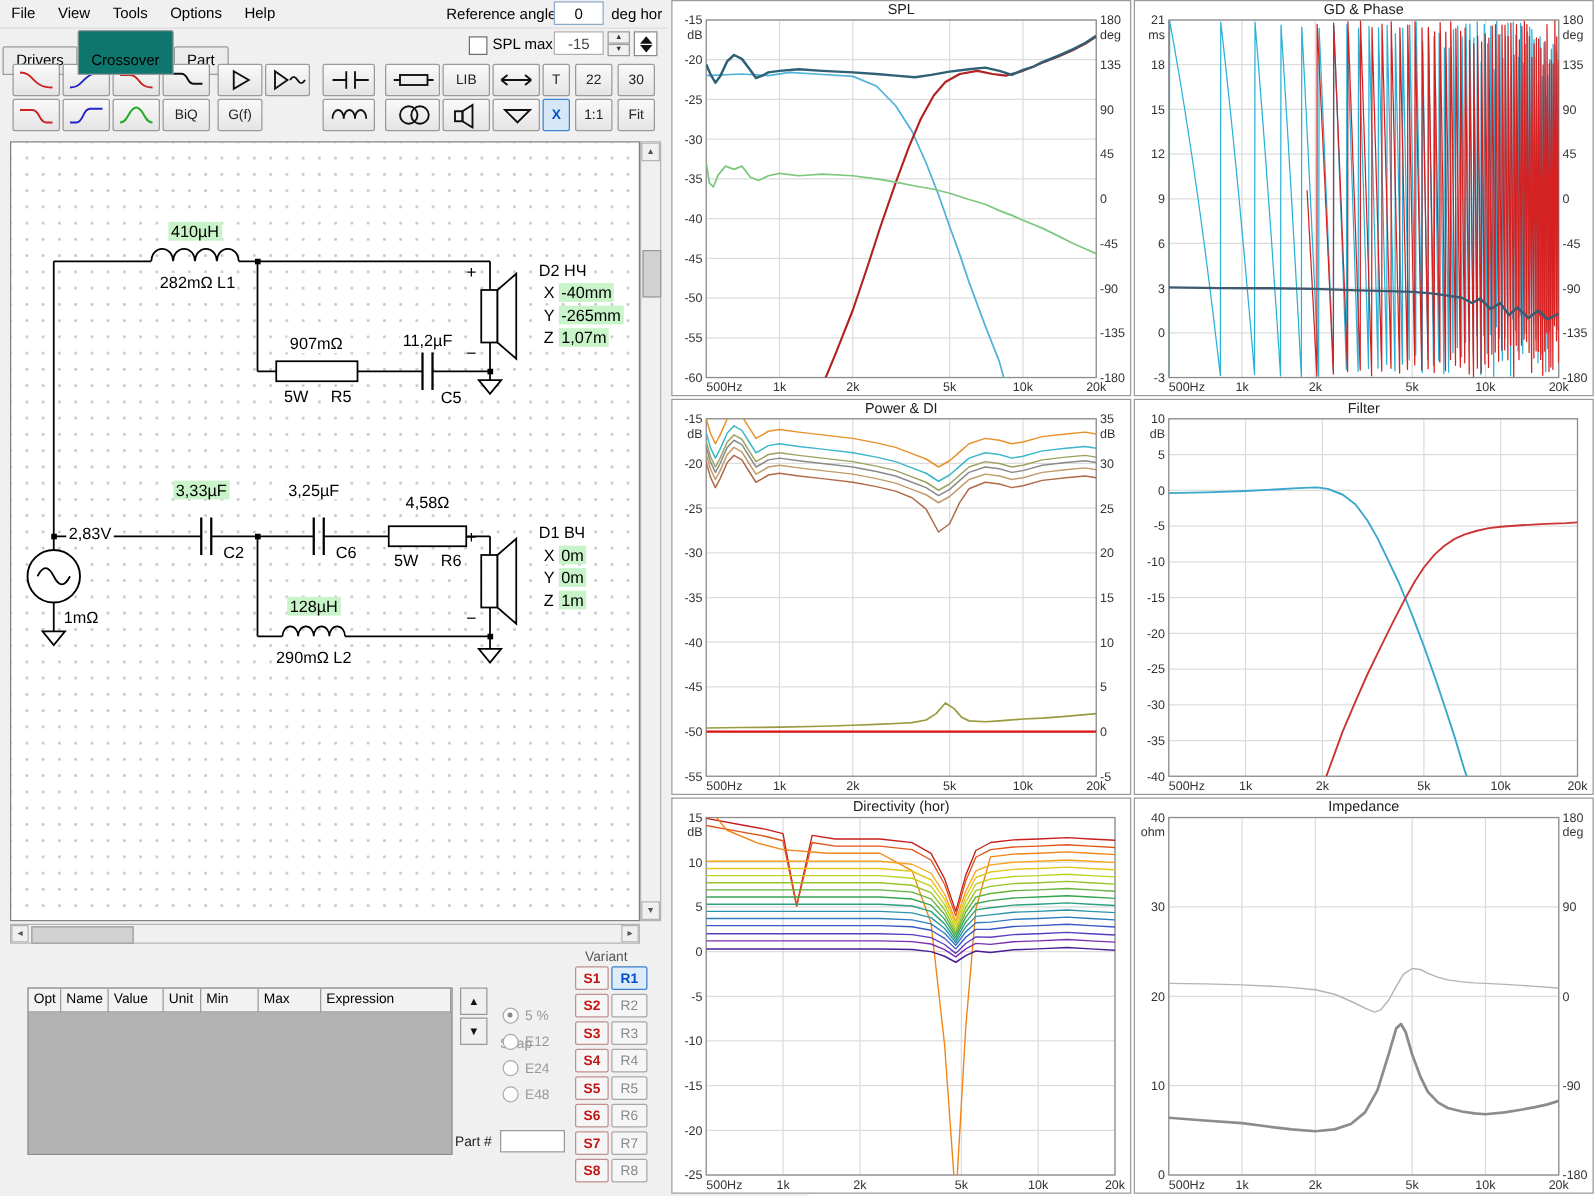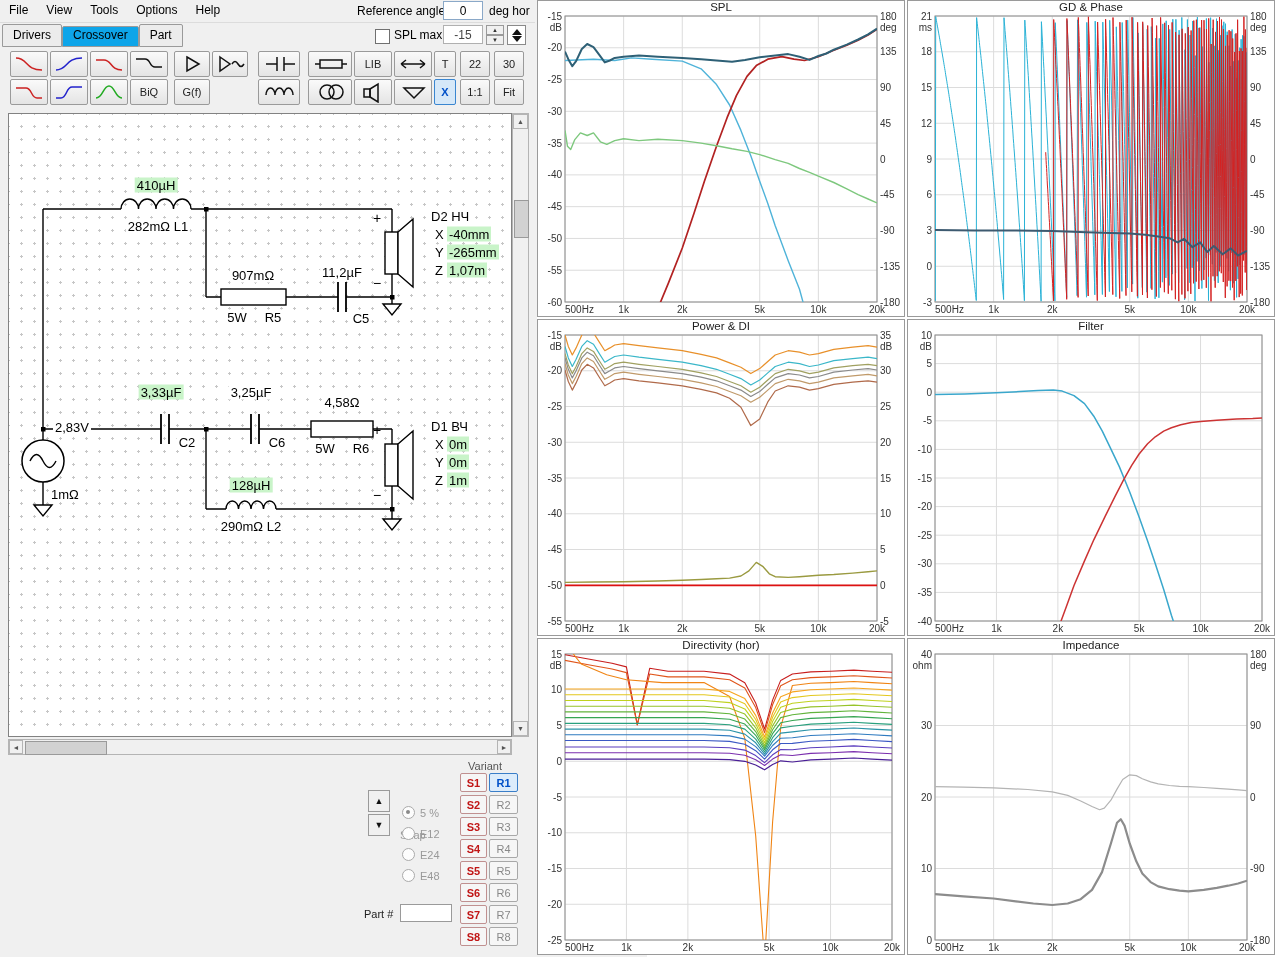--- a/index.html
+++ b/index.html
@@ -16,21 +16,21 @@
   #splmax-cb{position:absolute;left:375px;top:29px;width:13px;height:13px;background:#fff;border:1px solid #707070;}
   #splmax-label{position:absolute;left:394px;top:28px;}
   #splmax-input{position:absolute;left:443px;top:25px;width:40px;height:19px;border:1px solid #b0b0b0;text-align:center;font-size:12px;color:#444;background:#fff;box-sizing:border-box;font-family:"Liberation Sans",sans-serif;}
   .spin{position:absolute;left:486px;width:18px;height:10px;border:1px solid #9a9a9a;background:#f0f0f0;font-size:6px;line-height:6px;text-align:center;color:#333;padding:0;}
   #blackbtn{position:absolute;left:507px;top:25px;width:19px;height:20px;border:1px solid #8a8a8a;background:#fff;display:flex;flex-direction:column;align-items:center;justify-content:center;gap:1px;padding:0;}
   .tri-up{width:0;height:0;border-left:5px solid transparent;border-right:5px solid transparent;border-bottom:6px solid #111;}
   .tri-down{width:0;height:0;border-left:5px solid transparent;border-right:5px solid transparent;border-top:6px solid #111;}
   
   #tabs{position:absolute;left:2px;top:24px;height:23px;}
   .tab{display:inline-block;padding:3px 10px 4px;border:1px solid #9a9a9a;background:#ececec;border-radius:2px 2px 0 0;position:relative;}
-  .tab.active{background:#0ea5e9;padding-top:1px;z-index:2;}
+  .tab.active{background:#0f766e;padding-top:16px;z-index:2;}
   
   #toolbar{position:absolute;left:0;top:48px;width:535px;height:62px;}
   .trow{position:absolute;left:10px;display:flex;align-items:flex-start;}
   #trow1{top:3px;}
   #trow2{top:31px;}
   .tbtn{height:26px;border:1px solid #9a9a9a;background:linear-gradient(#fafafa,#e4e4e4);margin-right:2px;display:flex;align-items:center;justify-content:center;font-size:11px;color:#222;padding:0;border-radius:2px;font-family:"Liberation Sans",sans-serif;}
   .tbtn.active{border-color:#3a86d0;background:#d6e8f8;font-weight:bold;}
   .tbtn svg{display:block;}
   
   #schematic{position:absolute;left:8px;top:113px;width:504px;height:624px;background:#fff;border:1px solid #828282;background-image:radial-gradient(#c6c6c6 1px,transparent 1.2px);background-size:13px 13px;background-position:6px 6px;overflow:hidden;box-sizing:border-box;}
@@ -260,20 +260,32 @@
     <button class="sb-btn" style="left:0;top:0;width:15px;height:15px;">▲</button>
     <div class="sb-thumb" style="left:1px;top:86px;width:13px;height:36px;"></div>
     <button class="sb-btn" style="left:0;bottom:0;width:15px;height:15px;">▼</button>
   </div>
   <div class="sb" style="left:8px;top:739px;width:504px;height:16px;">
     <button class="sb-btn" style="left:0;top:0;width:14px;height:14px;">◄</button>
     <div class="sb-thumb" style="left:16px;top:1px;width:80px;height:12px;"></div>
     <button class="sb-btn" style="right:0;top:0;width:14px;height:14px;">►</button>
   </div>
 
+  <div id="ptable">
+    <div id="ptable-head">
+        <div class="th" style="width: 26px;">Opt</div>
+        <div class="th" style="width: 38px;">Name</div>
+        <div class="th" style="width: 44px;">Value</div>
+        <div class="th" style="width: 30px;">Unit</div>
+        <div class="th" style="width: 46px;">Min</div>
+        <div class="th" style="width: 50px;">Max</div>
+        <div class="th" style="width: 104px; flex: 1 1 0%;">Expression</div>
+      </div>
+    <div id="ptable-body" style="height:113px;background:#b2b2b2;"></div>
+  </div>
   <button class="arrbtn" style="top:790px;">▲</button>
   <button class="arrbtn" style="top:814px;">▼</button>
 
   <span id="snap-label">Snap</span>
 
   <span id="part-label">Part #</span>
   <input id="part-input" value="" style="">
 
   <span id="variant-label">Variant</span>
 <div class="radio-row" style="top: 806px;">

